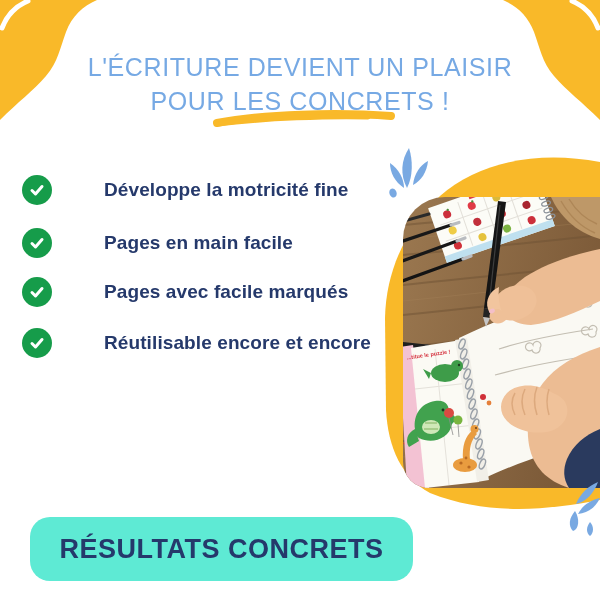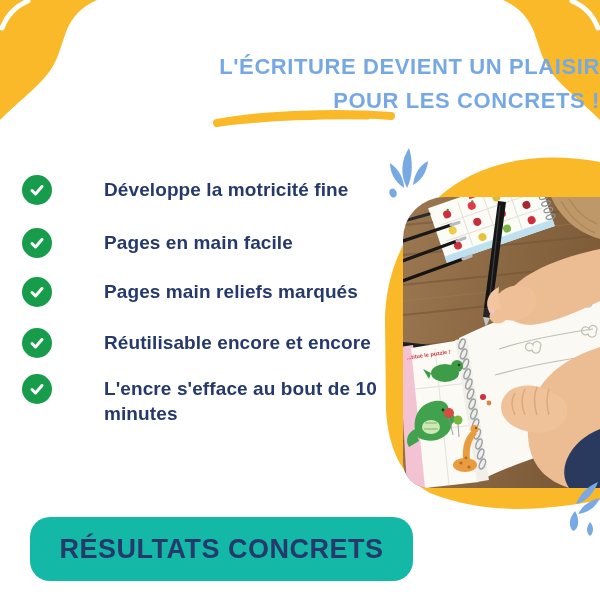--- a/index.html
+++ b/index.html
@@ -4,41 +4,41 @@
 <style>
   html,body{margin:0;padding:0;background:#e9e9e9;}
   *{box-sizing:border-box;}
   #canvas{
     position:relative;width:600px;height:600px;background:#ffffff;
     overflow:hidden;font-family:"Liberation Sans",sans-serif;
   }
   .abs{position:absolute;}
   
   .title{
-    position:absolute;top:50px;left:0;width:600px;text-align:right;
-    color:#76A9E4;font-weight:bold;font-size:22px;line-height:34px;
+    position:absolute;top:50px;left:0;width:600px;text-align:center;
+    color:#76A9E4;font-weight:normal;font-size:25px;line-height:34px;
     letter-spacing:.6px;
   }
   .title div{white-space:nowrap;}
   
   .benefit{
     position:absolute;left:22px;display:flex;align-items:flex-start;gap:36px;
   }
   .check{
     width:30px;height:30px;border-radius:50%;background:#169C4A;
     flex:0 0 30px;display:flex;align-items:center;justify-content:center;
   }
   .benefit-label{
     margin-left:16px;color:#25396B;font-weight:bold;font-size:19px;
     line-height:25px;max-width:302px;padding-top:2px;letter-spacing:.1px;
   }
   
   .cta{
     position:absolute;left:30px;top:517px;width:383px;height:64px;
-    background:#14b8a6;border:none;border-radius:20px;cursor:pointer;
+    background:#5eead4;border:none;border-radius:20px;cursor:pointer;
     color:#25396B;font-family:"Liberation Sans",sans-serif;
     font-weight:bold;font-size:27px;letter-spacing:.5px;
   }
   
   .photo{
     position:absolute;left:403px;top:197px;width:197px;height:291px;
     border-radius:42px 0 0 26px;overflow:hidden;z-index:2;
   }
   .z1{z-index:1;} .z3{z-index:3;}
 </style>
@@ -82,37 +82,29 @@
         </svg>
     </span>
     <span class="benefit-label">Pages en main facile</span>
   </div>
   <div class="benefit" style="top:277px">
     <span class="check">
       <svg width="16" height="16" viewBox="0 0 16 16">
           <path d="M3,8.5 L6.5,12 L13,4.5" stroke="#fff" stroke-width="3" fill="none" stroke-linecap="round" stroke-linejoin="round"></path>
         </svg>
     </span>
-    <span class="benefit-label">Pages main reliefs marqués</span>
+    <span class="benefit-label">Pages avec facile marqués</span>
   </div>
   <div class="benefit" style="top:328px">
     <span class="check">
       <svg width="16" height="16" viewBox="0 0 16 16">
           <path d="M3,8.5 L6.5,12 L13,4.5" stroke="#fff" stroke-width="3" fill="none" stroke-linecap="round" stroke-linejoin="round"></path>
         </svg>
     </span>
     <span class="benefit-label">Réutilisable encore et encore</span>
-  </div>
-  <div class="benefit" style="top:374px">
-    <span class="check">
-      <svg width="16" height="16" viewBox="0 0 16 16">
-          <path d="M3,8.5 L6.5,12 L13,4.5" stroke="#fff" stroke-width="3" fill="none" stroke-linecap="round" stroke-linejoin="round"></path>
-        </svg>
-    </span>
-    <span class="benefit-label">L'encre s'efface au bout de 10 minutes</span>
   </div>
 
   <svg class="abs z1" style="left:378px;top:148px" width="222" height="372" viewBox="0 0 222 372">
     <path d="M222,14 C160,2 100,14 62,48 C30,78 8,120 7,170 L8,262 C10,300 24,330 52,345 C110,368 170,362 222,352 Z" fill="#F9B929"></path>
   </svg>
 
   <div class="photo" title="Enfant écrivant au stylo dans un cahier d'activités à spirale sur une table en bois">
     <svg width="197" height="291" viewBox="0 0 197 291">
       <defs>
         <linearGradient id="wood" x1="0" y1="0" x2="1" y2="0.35">

